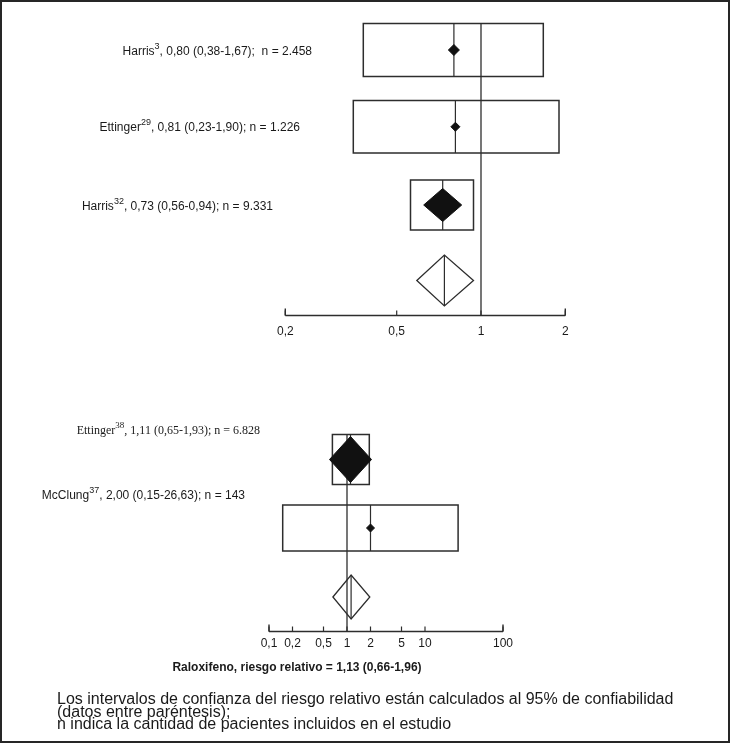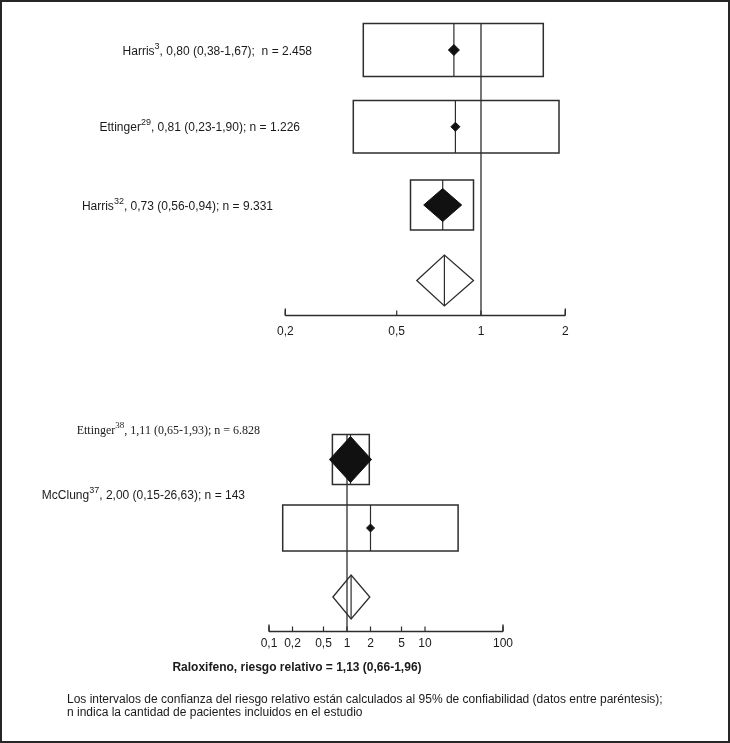--- a/index.html
+++ b/index.html
@@ -16,22 +16,22 @@
     font-size:12px;white-space:pre;color:#1a1a1a;
   }
   .study-label sup{font-size:9px;line-height:0;position:relative;top:-1px;}
   .caption{
     position:absolute;transform:translate(-50%,-50%);
     font-size:12px;white-space:nowrap;color:#1a1a1a;
   }
   #caption-0{left:377px;top:349px;}
   #caption-1{left:297px;top:667px;font-weight:bold;}
   #footnote{
-    position:absolute;left:67px;top:693px;width:640px;
-    font-size:12px;line-height:12.5px;color:#1a1a1a;
+    position:absolute;left:57px;top:693px;width:640px;
+    font-size:16px;line-height:12.5px;color:#1a1a1a;
   }
 </style>
 </head>
 <body>
 
 <div id="figure">
   <svg id="plot-svg" width="730" height="743" viewBox="0 0 730 743">
       <rect x="363.3" y="23.5" width="180.0" height="53" fill="#fff" stroke="#2d2d2d" stroke-width="1.5"></rect>
       <rect x="353.3" y="100.5" width="205.7" height="52.5" fill="#fff" stroke="#2d2d2d" stroke-width="1.5"></rect>
       <rect x="410.5" y="180" width="63.0" height="50" fill="#fff" stroke="#2d2d2d" stroke-width="1.5"></rect>

